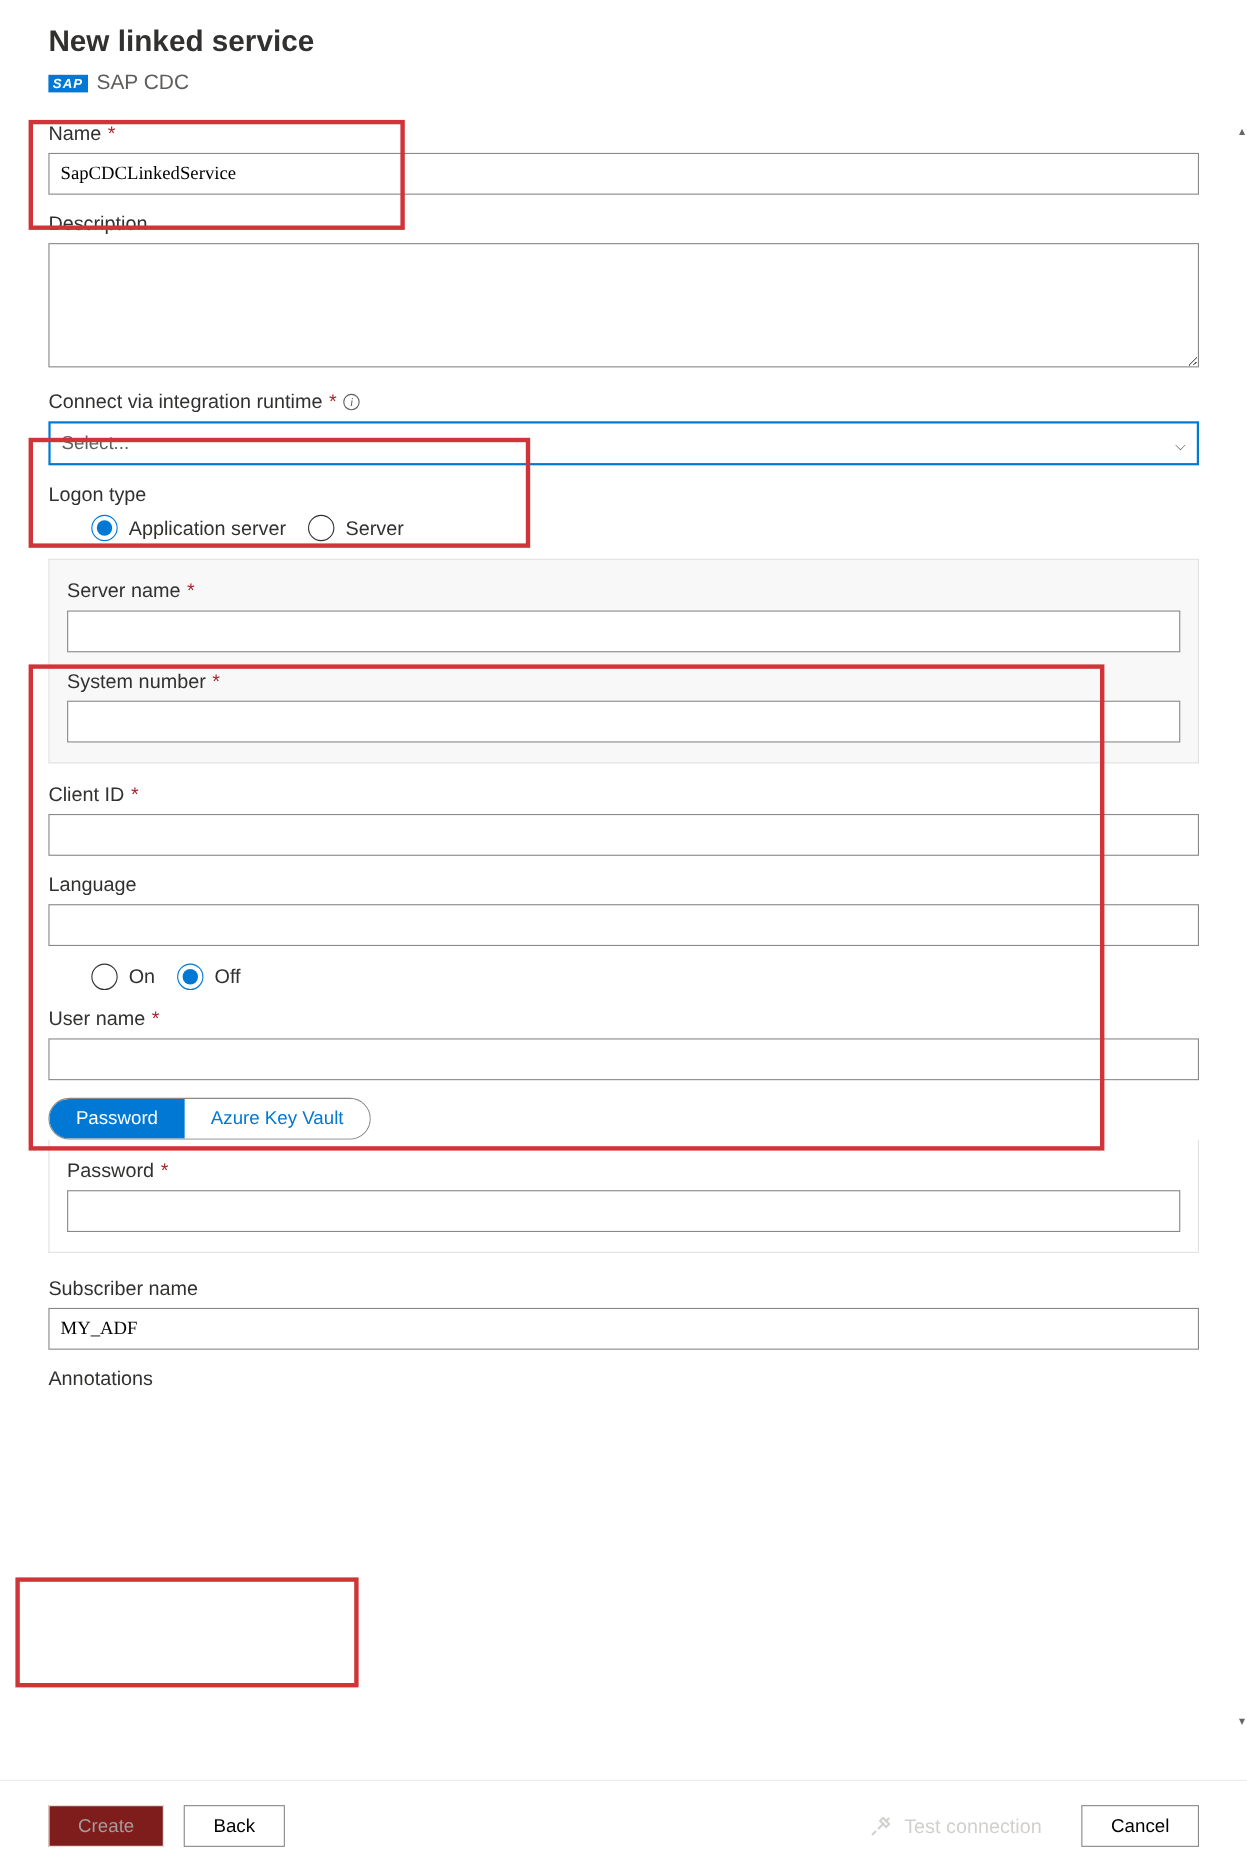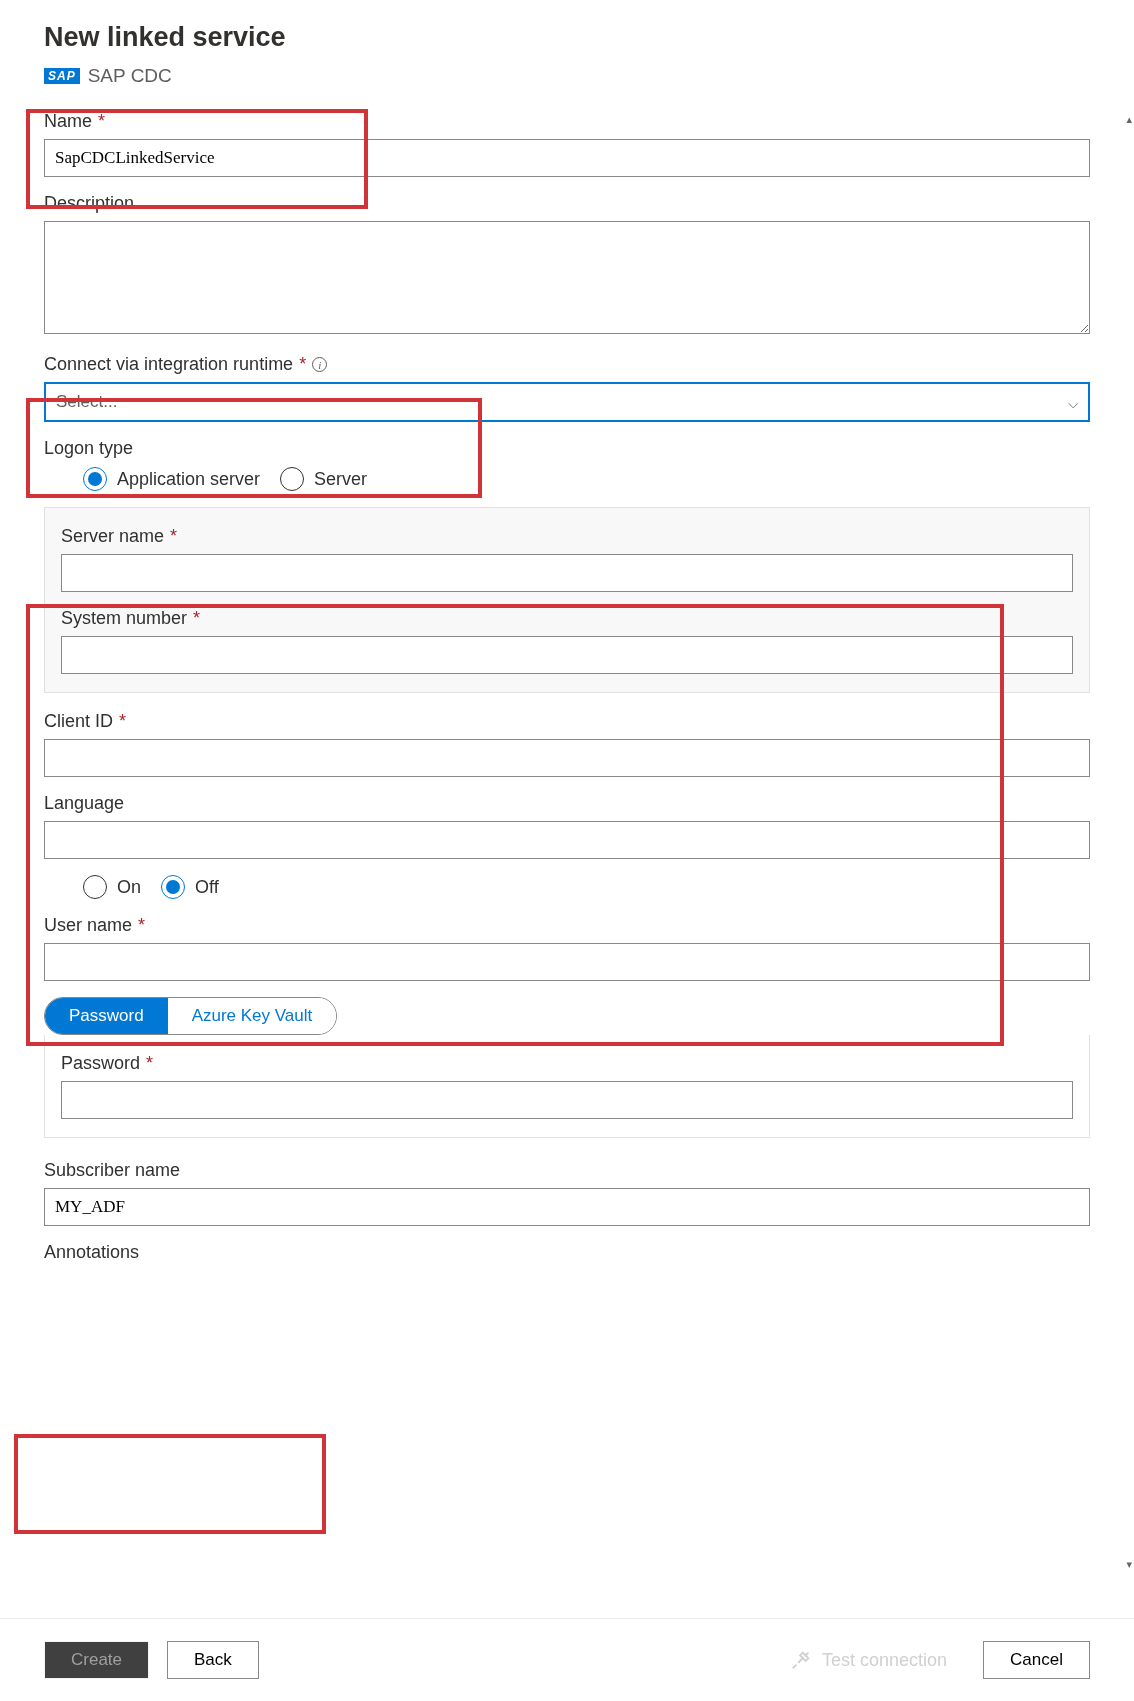--- a/index.html
+++ b/index.html
@@ -30,21 +30,21 @@
     .gray-box { background: #f8f8f9; border: 1px solid #e1e1e1; padding: 18px 16px; margin-bottom: 18px; }
     .gray-box .field:last-child { margin-bottom: 0; }
     .pill-row { display: inline-flex; border: 1px solid #8a8886; border-radius: 22px; overflow: hidden; margin-bottom: 14px; }
     .pill { padding: 8px 24px; font-size: 17px; cursor: pointer; }
     .pill.active { background: #0078d4; color: #fff; }
     .pill.inactive { color: #0078d4; background: #fff; }
     .pw-box { border: 1px solid #e1e1e1; border-top: none; padding: 18px 16px; background: #fff; margin-top: -14px; }
     .hi { position: absolute; border: 4px solid #d13438; pointer-events: none; }
     .footer { position: absolute; left: 0; right: 0; bottom: 0; border-top: 1px solid #edebe9; padding: 22px 44px; display: flex; align-items: center; gap: 18px; background: #fff; }
     .btn { padding: 8px 26px; font-size: 17px; border: 1px solid #8a8886; background: #fff; cursor: pointer; }
-    .btn.primary { background: #404040; color: #a19f9d; border-color: #f3f2f1; }
+    .btn.primary { background: #7f1d1d; color: #a19f9d; border-color: #f3f2f1; }
     .spacer { flex: 1; }
     .test-conn { display: flex; align-items: center; gap: 10px; color: #d2d0ce; font-size: 18px; margin-right: 18px; }
     .plug { width: 22px; height: 22px; }
     .scroll-arrow { position: absolute; right: 2px; font-size: 11px; color: #666; }
   </style>
 </head>
 <body>
 
 <div class="content">
   <div class="title">New linked service</div>

